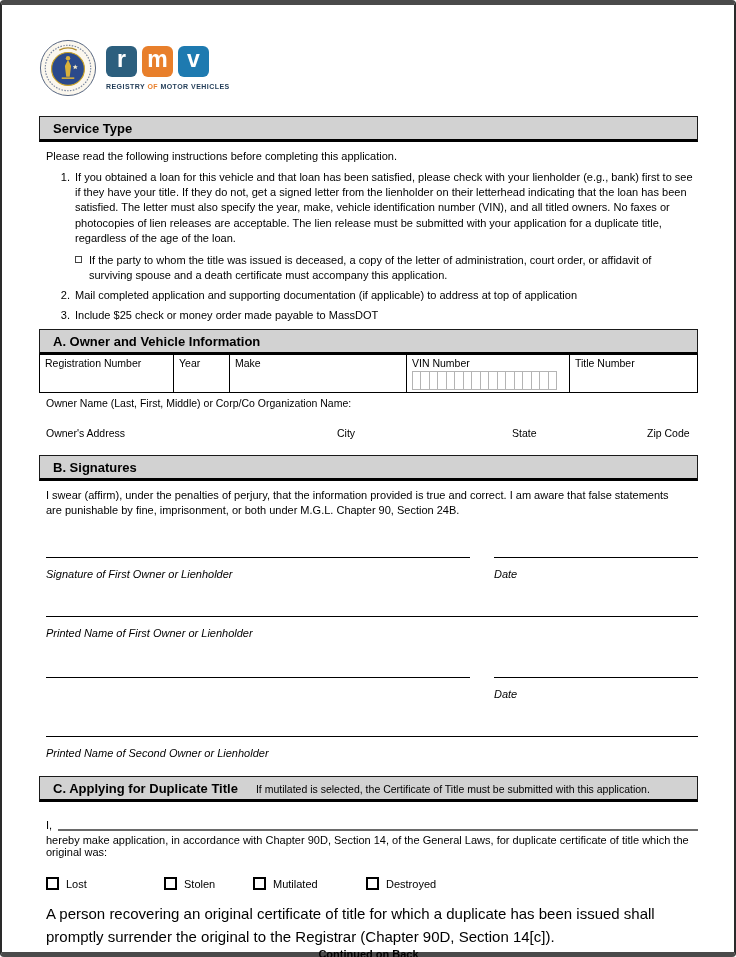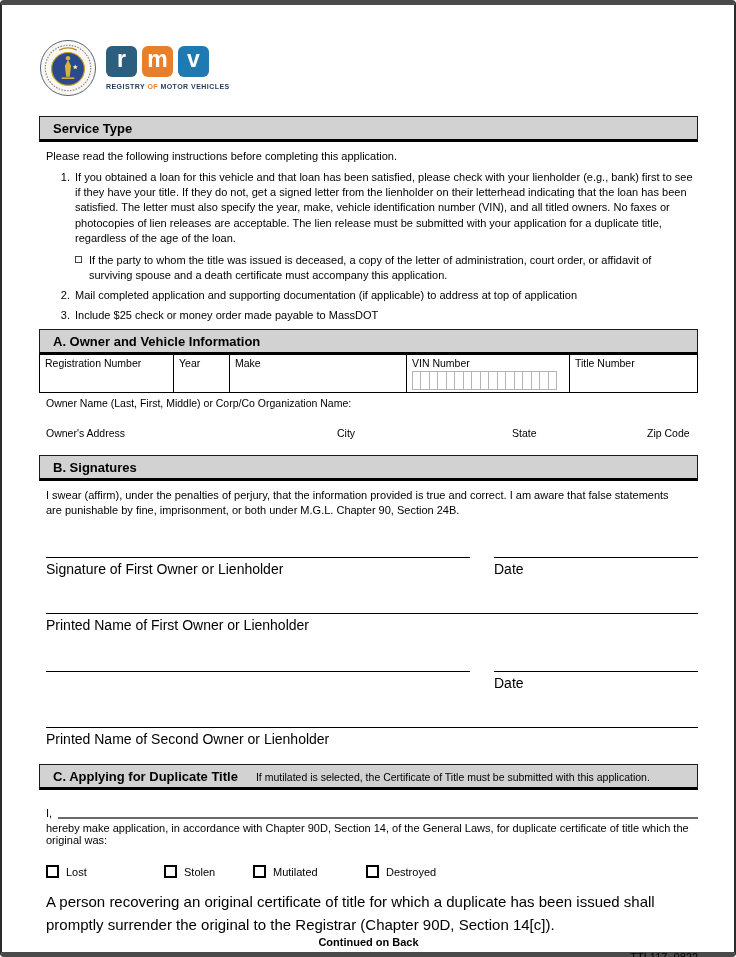--- a/index.html
+++ b/index.html
@@ -62,21 +62,21 @@
   .addr-row { display:flex; font-size:10.5px; margin:3px 0 0 7px; }
   .al-address { width:291px; } .al-city { width:175px; } .al-state { width:135px; } .al-zip { flex:1; }
 
   
   .b-bar { margin-top:4px;align-items:center; }
   .affirm { font-size:11px; line-height:1.45; margin:7px 16px 0 7px; }
   .sig-row { display:flex; margin:27px 0 0 7px; }
   .sig-col { width:424px; flex:none; margin-right:24px; }
   .date-col { flex:1; }
   .wline { border-bottom:1px solid #000; height:12px; }
-  .wlabel { font-size:14px; margin-top:3px; }
+  .wlabel { font-size:11px; margin-top:10px;font-style:italic; }
   .printed-row { margin:25px 0 0 7px; }
 
   
   .c-bar { margin-top:5px; }
   .i-row { display:flex; align-items:flex-end; font-size:11px; margin:17px 0 0 7px; }
   .i-text { margin-right:6px; }
   .i-line { flex:1; border-bottom:2px solid #6a6a6a; height:11px; }
   .hereby { font-size:11px; margin:3px 0 0 7px; }
   .cb-row { display:flex; margin:19px 0 0 7px; }
   .cb-item { display:flex; align-items:center; font-size:11px; }

